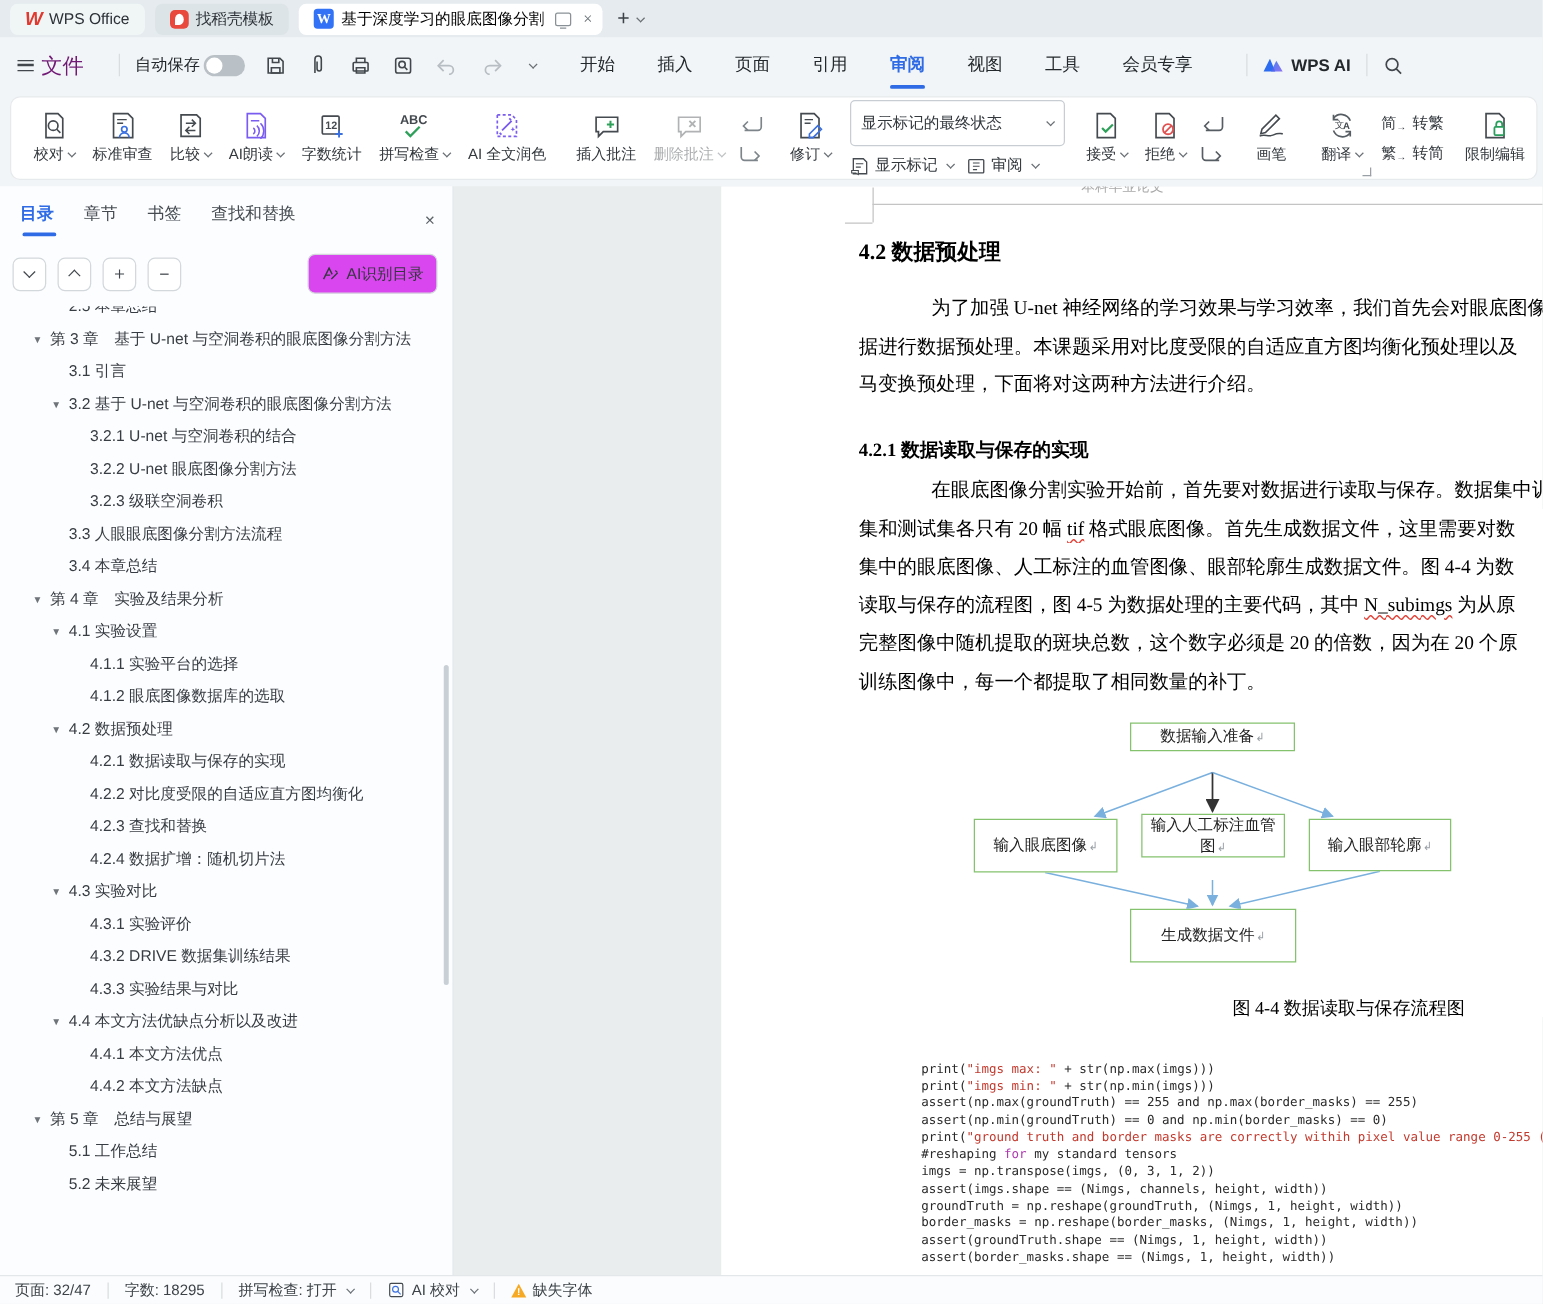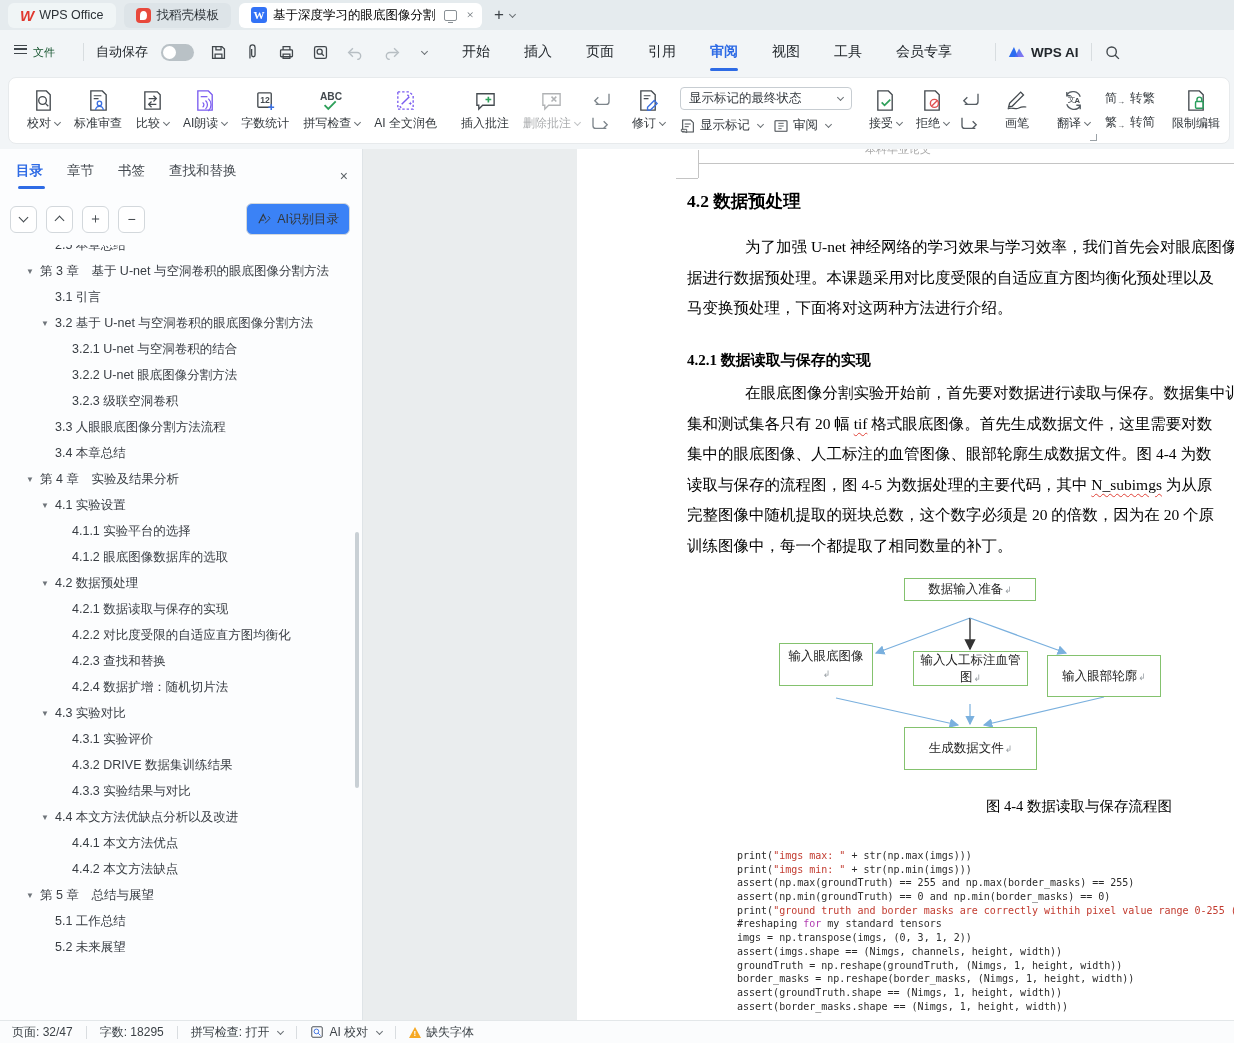--- a/index.html
+++ b/index.html
@@ -14,65 +14,65 @@
   .wlogo{color:#e0392f;font-weight:bold;font-size:15px;font-style:italic;letter-spacing:-1px;}
   .docerlogo{width:15px;height:15px;border-radius:4px;background:#e8493c;position:relative;}
   .docerlogo:after{content:"";position:absolute;left:4px;top:3px;width:7px;height:9px;border-radius:50% 50% 50% 0;background:#fff;}
   .wbadge{width:16px;height:16px;border-radius:3px;background:#3272f6;color:#fff;font-size:11px;font-weight:bold;display:flex;align-items:center;justify-content:center;}
   .screen-ic{width:13px;height:11px;border:1px solid #8a9196;border-radius:2px;position:relative;margin-left:2px;}
   .screen-ic:after{content:"";position:absolute;left:3px;bottom:-3px;width:5px;height:1px;background:#8a9196;}
   .tclose{color:#6a7277;font-size:13px;margin-left:4px;}
   .tplus{font-size:17px;color:#3c4247;margin:0 2px 0 4px;}
   
   .menubar{height:44px;display:flex;align-items:center;background:#f2f5f7;padding:0 14px;}
-  .filebtn{font-size:11px;color:#14532d;display:flex;align-items:flex-start;gap:6px;margin-right:16px;}
+  .filebtn{font-size:17px;color:#701a75;display:flex;align-items:center;gap:6px;margin-right:16px;}
   .hamb{display:inline-block;width:13px;height:9px;border-top:1.6px solid #41474c;border-bottom:1.6px solid #41474c;position:relative;}
   .hamb:after{content:"";position:absolute;left:0;top:2.6px;width:13px;height:1.6px;background:#41474c;}
   .vdiv{width:1px;height:18px;background:#d8dde0;margin:0 12px;}
-  .autosave{font-size:13px;color:#23282d;display:flex;align-items:center;gap:13px;}
+  .autosave{font-size:13px;color:#23282d;display:flex;align-items:center;gap:3px;}
   .toggle{width:33px;height:17px;border-radius:9px;background:#b9c1c6;position:relative;}
   .toggle:after{content:"";position:absolute;left:2px;top:2px;width:13px;height:13px;border-radius:50%;background:#fff;}
   .qicons{display:flex;align-items:center;gap:17px;margin-left:16px;}
   .qicons svg{display:block;}
   .menus{display:flex;align-items:center;gap:0;margin-left:18px;}
   .menu-item{font-size:14px;color:#23282d;padding:6px 17px;position:relative;}
   .menu-item.active{color:#2e6be5;font-weight:bold;}
   .menu-item.active:after{content:"";position:absolute;left:17px;right:17px;bottom:-4px;height:3px;border-radius:2px;background:#2e6be5;}
   .mb-right{display:flex;align-items:center;margin-left:14px;}
   .wpsai{display:flex;align-items:center;gap:6px;font-size:13.5px;font-weight:bold;color:#23282d;}
   
   .ribbonwrap{height:75px;background:#f2f5f7;padding:3px 4px 5px 8px;}
   .ribbon{height:67px;background:#fff;border:1px solid #e7eaec;border-radius:8px;display:flex;align-items:center;padding:0 6px;position:relative;}
   .rgroup{display:flex;align-items:center;height:58px;padding:0 5px;}
   .rsep{width:1px;height:52px;background:#ebeef0;}
   .bigbtn{display:flex;flex-direction:column;align-items:center;justify-content:center;gap:3px;padding:2px 7px;min-width:46px;}
   .bigbtn .lbl{font-size:12px;color:#33383d;white-space:nowrap;display:flex;align-items:center;}
   .bigbtn.disabled{opacity:.42;}
   .navstack{display:flex;flex-direction:column;gap:8px;padding:0 4px;}
-  .selectbox{width:172px;height:23px;border:1px solid #c7cdd2;border-radius:4px;font-size:12.5px;color:#33383d;display:flex;align-items:center;padding:0 8px;justify-content:space-between;background:#fff;}
+  .selectbox{width:172px;height:37px;border:1px solid #c7cdd2;border-radius:4px;font-size:12.5px;color:#33383d;display:flex;align-items:center;padding:0 8px;justify-content:space-between;background:#fff;}
   .smallcol{display:flex;flex-direction:column;gap:7px;margin-left:8px;}
   .smallrow{display:flex;align-items:center;gap:10px;}
   .smallbtn{display:flex;align-items:center;gap:4px;font-size:12.5px;color:#33383d;white-space:nowrap;}
   .cjkic{font-size:12px;color:#33383d;position:relative;margin-right:1px;}
   .cjkic i{font-style:normal;font-size:8px;color:#33383d;position:relative;top:2px;}
   .expand-br{position:absolute;right:132px;bottom:2px;width:7px;height:7px;border-right:1.3px solid #9aa1a6;border-bottom:1.3px solid #9aa1a6;}
   
   .main{position:absolute;left:0;top:149px;width:1234px;height:871px;display:flex;}
   .sidebar{width:363px;background:#fcfdfe;border-right:1px solid #dfe4e7;position:relative;overflow:hidden;}
   .sb-tabs{display:flex;align-items:center;padding:13px 14px 0 16px;gap:24px;}
   .sb-tab{font-size:13.5px;color:#454b51;padding-bottom:9px;position:relative;white-space:nowrap;}
   .sb-tab.active{color:#2e6be5;font-weight:bold;}
   .sb-tab.active:after{content:"";position:absolute;left:2px;width:27px;bottom:0;height:3px;border-radius:2px;background:#2e6be5;}
   .sb-close{margin-left:auto;color:#5c6368;font-size:14px;}
   .sb-tools{display:flex;align-items:center;padding:14px 12px 0 10px;}
   .sqbtn{width:27px;height:27px;border:1px solid #d3d8dc;border-radius:6px;background:#fff;display:flex;align-items:center;justify-content:center;margin-right:9px;color:#41474c;font-size:14px;}
   .chv{width:7px;height:7px;border-right:1.4px solid #41474c;border-bottom:1.4px solid #41474c;}
   .chv.dn{transform:rotate(45deg);margin-top:-3px;}
   .chv.up{transform:rotate(-135deg);margin-top:3px;}
-  .aitocbtn{margin-left:auto;height:32px;border:1px solid #d3d8dc;border-radius:6px;background:#3b82f6;display:flex;align-items:center;gap:5px;padding:0 10px;font-size:12.5px;color:#33383d;}
+  .aitocbtn{margin-left:auto;height:32px;border:1px solid #d3d8dc;border-radius:6px;background:#d946ef;display:flex;align-items:center;gap:5px;padding:0 10px;font-size:12.5px;color:#33383d;}
   .toc{margin-top:10px;overflow:hidden;height:780px;}
   .toc-item{height:26px;display:flex;align-items:center;font-size:12.5px;color:#383d43;white-space:nowrap;}
   .toc-item:first-child{margin-top:-13px;}
   .toc-item.lvl1{padding-left:26px;}
   .toc-item.lvl2{padding-left:41px;}
   .toc-item.lvl3{padding-left:72px;}
   .tgl{width:14px;font-size:8px;color:#6e747a;flex:0 0 14px;}
   .sb-scroll{position:absolute;right:3px;top:383px;width:4px;height:256px;border-radius:2px;background:#c9d0d5;}
   
   .workspace{flex:1;background:#eaedee;position:relative;overflow:hidden;}
@@ -602,21 +602,21 @@
           <line x1="198" y1="44" x2="104" y2="79" stroke="#7ab0de" stroke-width="1.2" marker-end="url(#ab)"></line>
           <line x1="198" y1="44" x2="198" y2="75" stroke="#333" stroke-width="1.4" marker-end="url(#ak)"></line>
           <line x1="198" y1="44" x2="294" y2="79" stroke="#7ab0de" stroke-width="1.2" marker-end="url(#ab)"></line>
           <line x1="64" y1="124" x2="186" y2="151" stroke="#7ab0de" stroke-width="1.2" marker-end="url(#ab)"></line>
           <line x1="198" y1="130" x2="198" y2="150" stroke="#7ab0de" stroke-width="1.2" marker-end="url(#ab)"></line>
           <line x1="332" y1="123" x2="212" y2="151" stroke="#7ab0de" stroke-width="1.2" marker-end="url(#ab)"></line>
         </svg>
         <div class="fbox" style="left:132px;top:4px;width:132px;height:23px">
             <span><span>数据输入准备</span><span class="pm">↲</span></span>
           </div>
-        <div class="fbox" style="left:7px;top:69px;width:94px;height:43px">
+        <div class="fbox" style="left:7px;top:81px;width:115px;height:43px">
             <span><span>输入眼底图像</span><span class="pm">↲</span></span>
           </div>
         <div class="fbox" style="left:141px;top:77px;width:115px;height:35px">
             <span><span>输入人工标注血管图</span><span class="pm">↲</span></span>
           </div>
         <div class="fbox" style="left:275px;top:81px;width:114px;height:42px">
             <span><span>输入眼部轮廓</span><span class="pm">↲</span></span>
           </div>
         <div class="fbox" style="left:132px;top:153px;width:133px;height:43px">
             <span><span>生成数据文件</span><span class="pm">↲</span></span>

